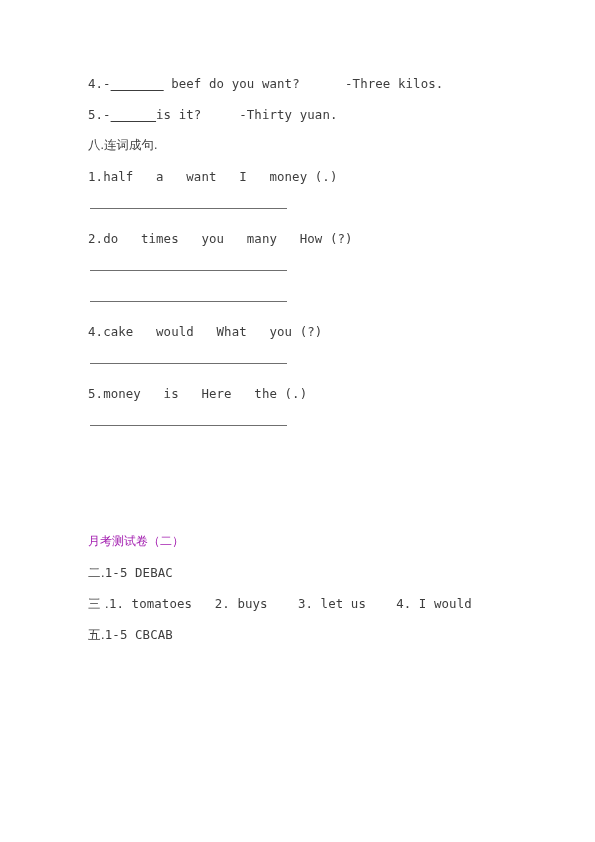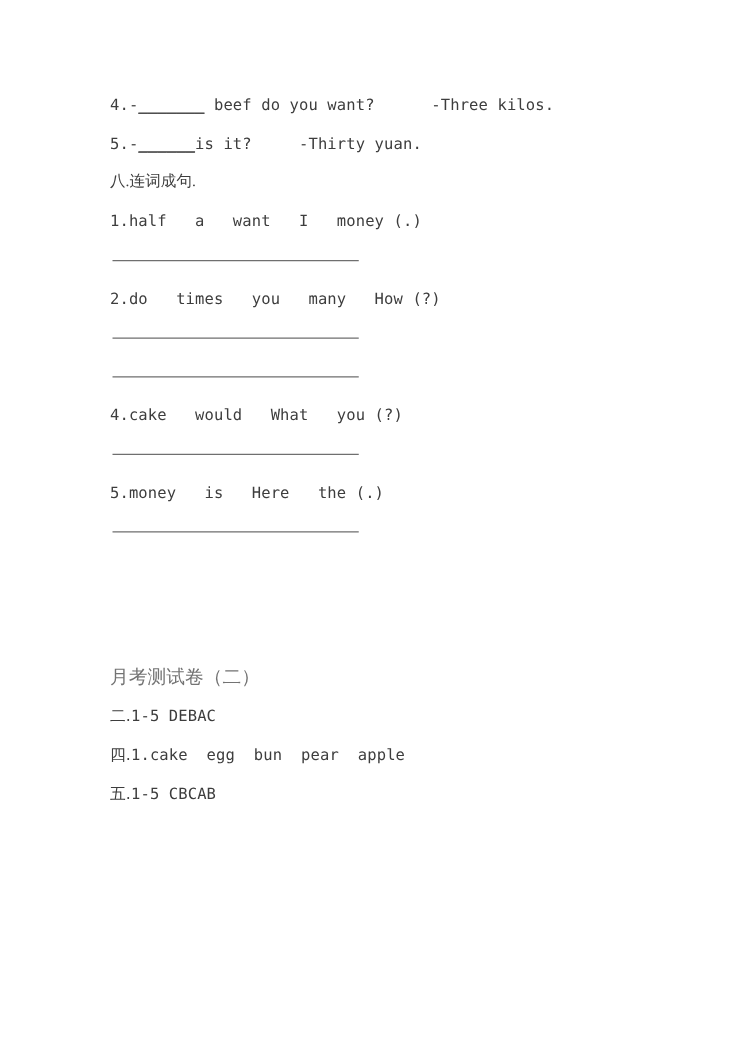--- a/index.html
+++ b/index.html
@@ -36,21 +36,21 @@
   
   .line {
     font-size: 12.4px;
     line-height: 31px;
     color: #3d3d3d;
     white-space: pre;
     letter-spacing: 0.1px;
   }
 
   .line.cjk {
-    font-family: Liberation Serif, serif;
+    font-family: Liberation Sans, sans-serif;
   }
 
   
   .mk {
     font-family: "DejaVu Sans", "Liberation Sans", sans-serif;
     font-size: 12.6px;
   }
   .lt {
     font-family: "DejaVu Sans Mono", "Liberation Mono", monospace;
     font-size: 12.4px;
@@ -76,23 +76,23 @@
     top: 16px;
     width: 197px;
     height: 1px;
     background: #6f6f6f;
   }
 
   .spacer-big { height: 86px; }
 
   .heading-blue {
     font-family: "DejaVu Sans", "Liberation Sans", sans-serif;
-    font-size: 15px;
+    font-size: 12px;
     line-height: 31px;
-    color: #737373;
+    color: #a21caf;
     white-space: pre;
   }
 
   .indent-1 { padding-left: 12px; }
 </style>
 </head>
 <body>
 
 <div class="page">
   <div class="content">
@@ -127,20 +127,20 @@
         <div class="rule"></div>
       </div>
 
     <div class="spacer-big"></div>
 
     <div class="heading-blue">月考测试卷（二）</div>
 
 
     <div class="line"><span class="mk">二.</span><span class="lt">1-5 DEBAC</span></div>
 
+    <div class="line"><span class="mk">三 .</span><span class="lt">1. tomatoes   2. buys    3. let us    4. I would</span></div>
 
-    <div class="line"><span class="mk">四.</span><span class="lt">1.cake  egg  bun  pear  apple</span></div>
 
 
     <div class="line"><span class="mk">五.</span><span class="lt">1-5 CBCAB</span></div>
 
   </div>
 </div>
 
 </body></html>

